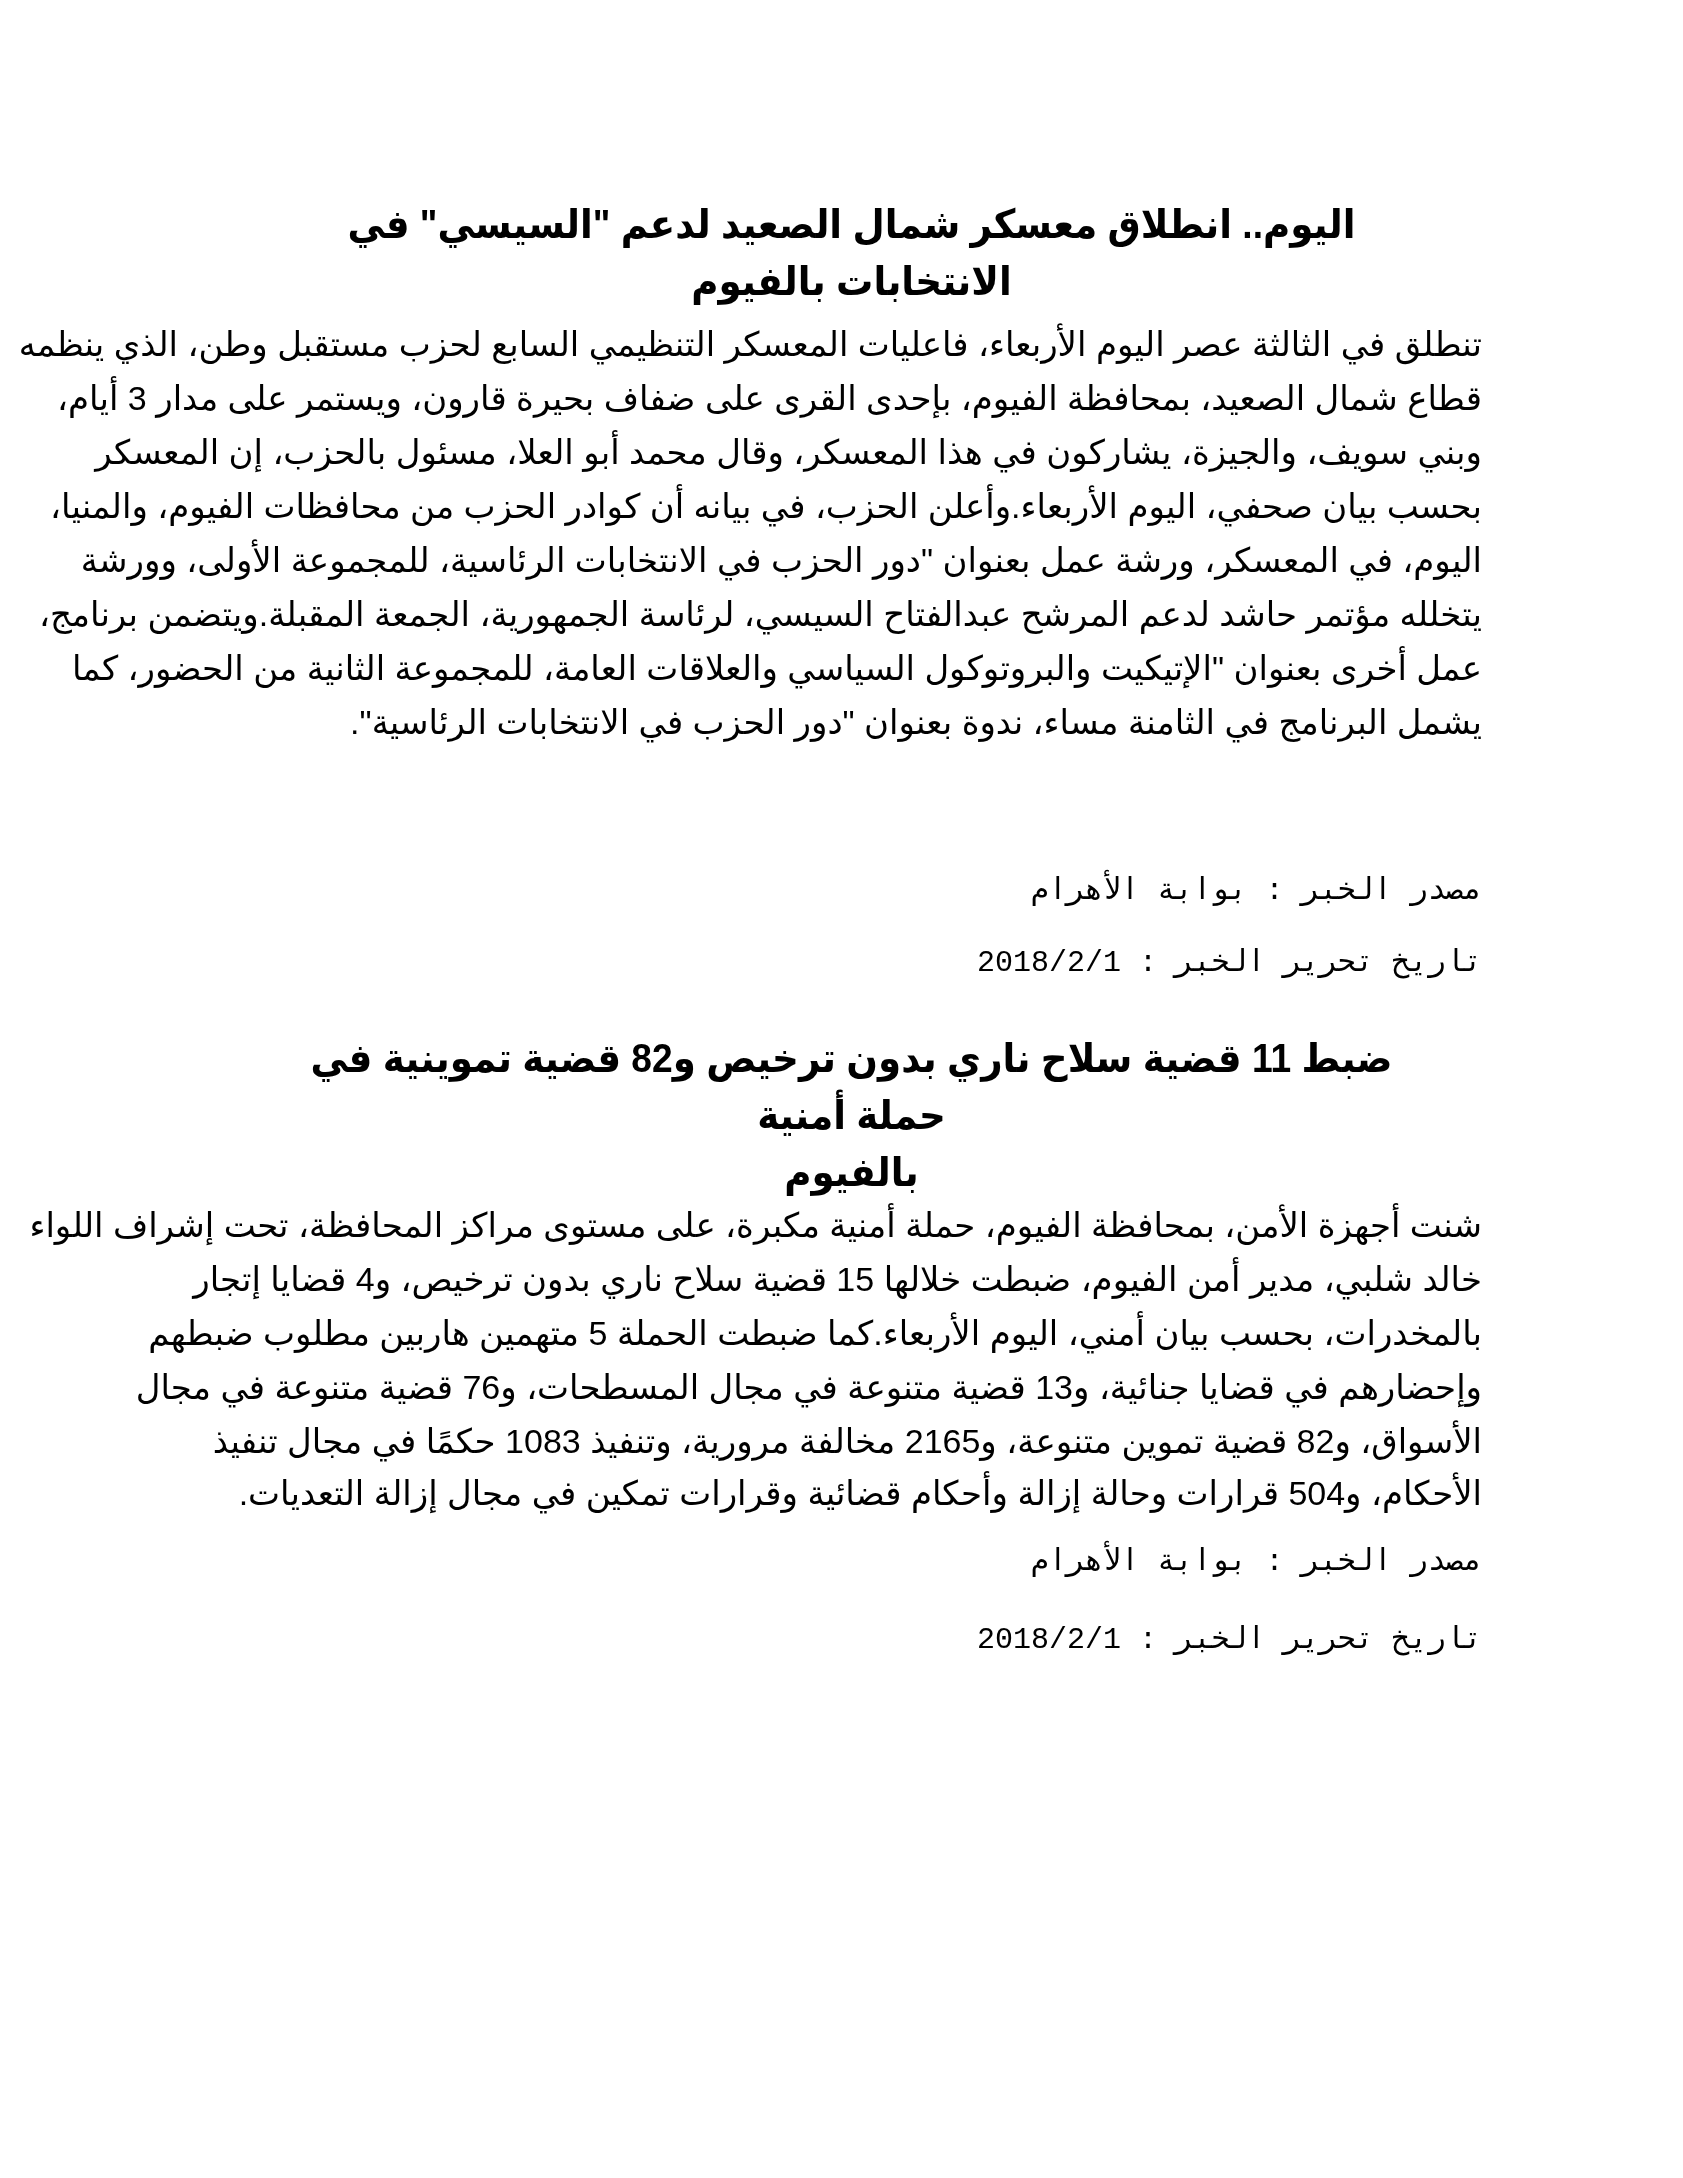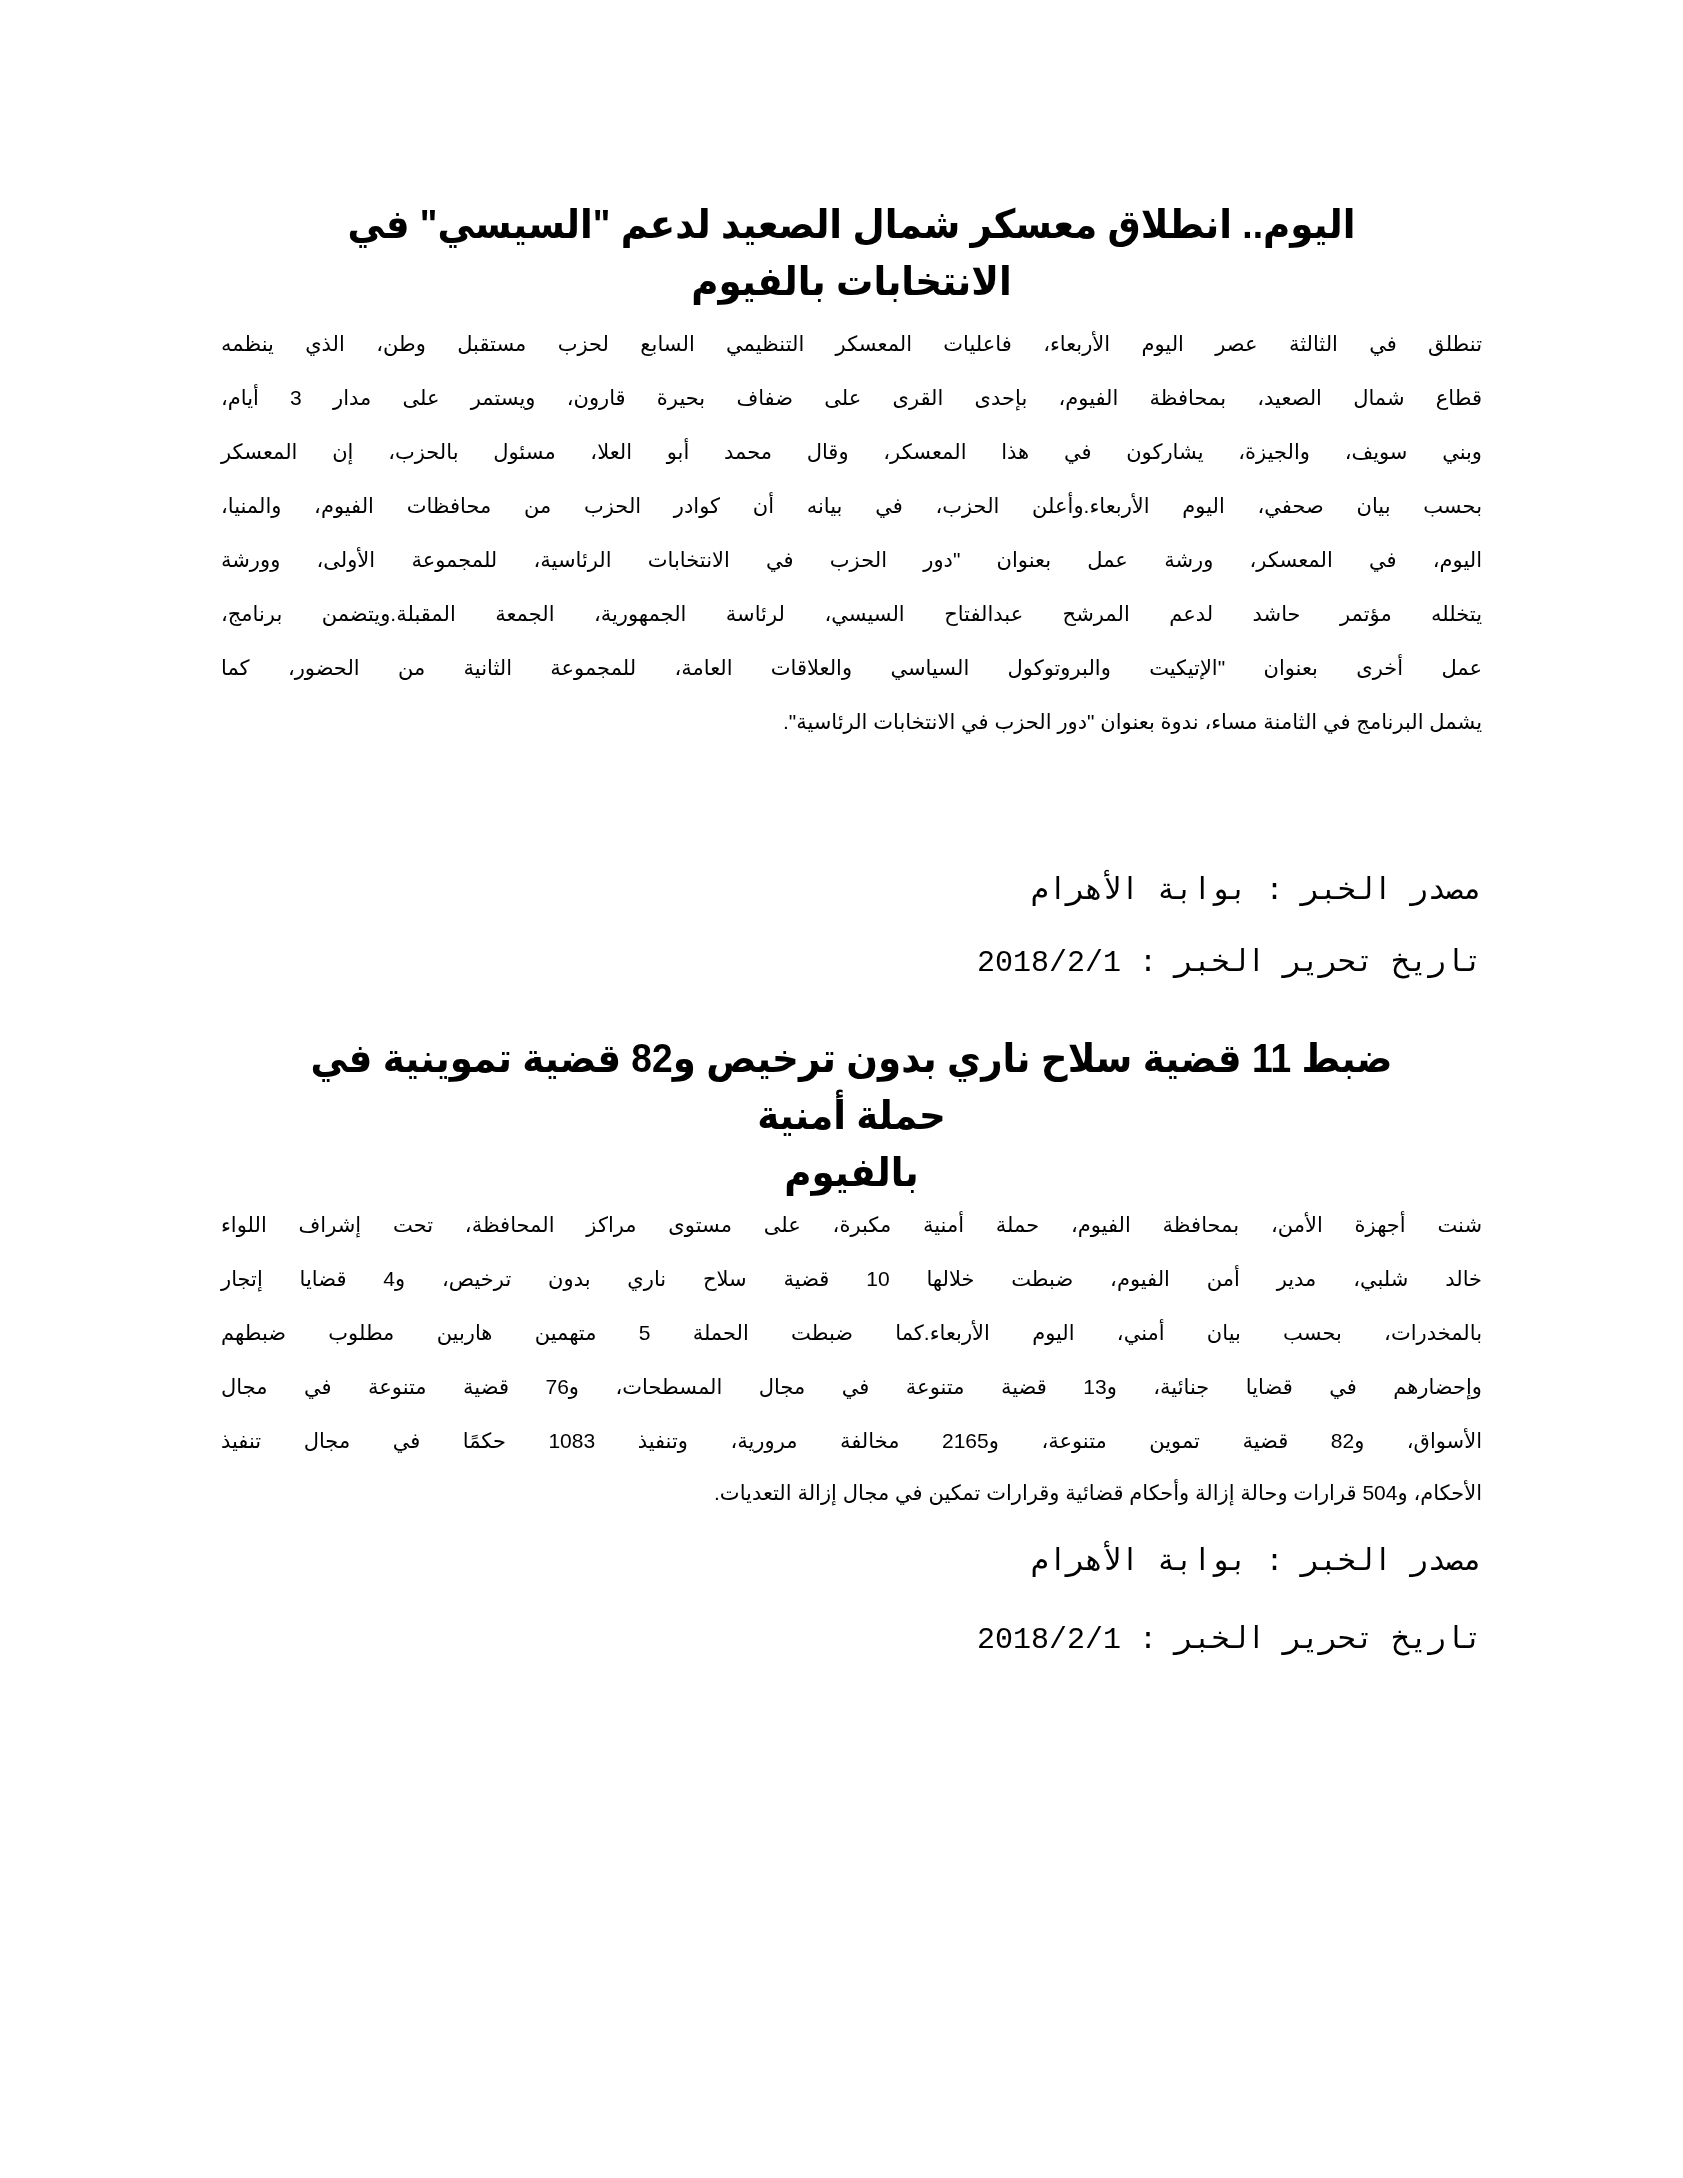--- a/index.html
+++ b/index.html
@@ -30,21 +30,21 @@
     .title {
       font-family: "Liberation Sans", "DejaVu Sans", sans-serif;
       font-weight: bold;
       font-size: 40px;
       line-height: 57px;
       text-align: center;
       transform: scaleX(0.93);
       transform-origin: center top;
     }
     .para {
-      font-size: 21px;
+      font-size: 34px;
       line-height: 54px;
       text-align: justify;
       text-align-last: right;
     }
     .para .line {
       display: block;
       white-space: nowrap;
       text-align: justify;
       text-align-last: justify;
     }
@@ -86,21 +86,21 @@
     <span>تاريخ تحرير الخبر : 2018/2/1</span>
   </div>
 
   <div class="block title" style="left:221px; width:1261px; top:1030px;">
     <span style="display:block">ضبط 11 قضية سلاح ناري بدون ترخيص و82 قضية تموينية في حملة أمنية</span>
     <span style="display:block">بالفيوم</span>
   </div>
 
   <div class="block para" style="left:221px; width:1261px; top:1198px;">
     <span class="line">شنت أجهزة الأمن، بمحافظة الفيوم، حملة أمنية مكبرة، على مستوى مراكز المحافظة، تحت إشراف اللواء</span>
-    <span class="line">خالد شلبي، مدير أمن الفيوم، ضبطت خلالها 10 قضية سلاح ناري بدون ترخيص، و4 قضايا إتجار</span>
+    <span class="line">خالد شلبي، مدير أمن الفيوم، ضبطت خلالها 15 قضية سلاح ناري بدون ترخيص، و4 قضايا إتجار</span>
     <span class="line">بالمخدرات، بحسب بيان أمني، اليوم الأربعاء.كما ضبطت الحملة 5 متهمين هاربين مطلوب ضبطهم</span>
     <span class="line">وإحضارهم في قضايا جنائية، و13 قضية متنوعة في مجال المسطحات، و76 قضية متنوعة في مجال</span>
     <span class="line">الأسواق، و82 قضية تموين متنوعة، و2165 مخالفة مرورية، وتنفيذ 1083 حكمًا في مجال تنفيذ</span>
     <span class="line last" style="line-height:40px; margin-top:5px;">الأحكام، و504 قرارات وحالة إزالة وأحكام قضائية وقرارات تمكين في مجال إزالة التعديات.</span>
   </div>
 
   <div class="block meta" style="right:201px; top:1542px;">
     <span>مصدر الخبر : بوابة الأهرام</span>
   </div>
 

